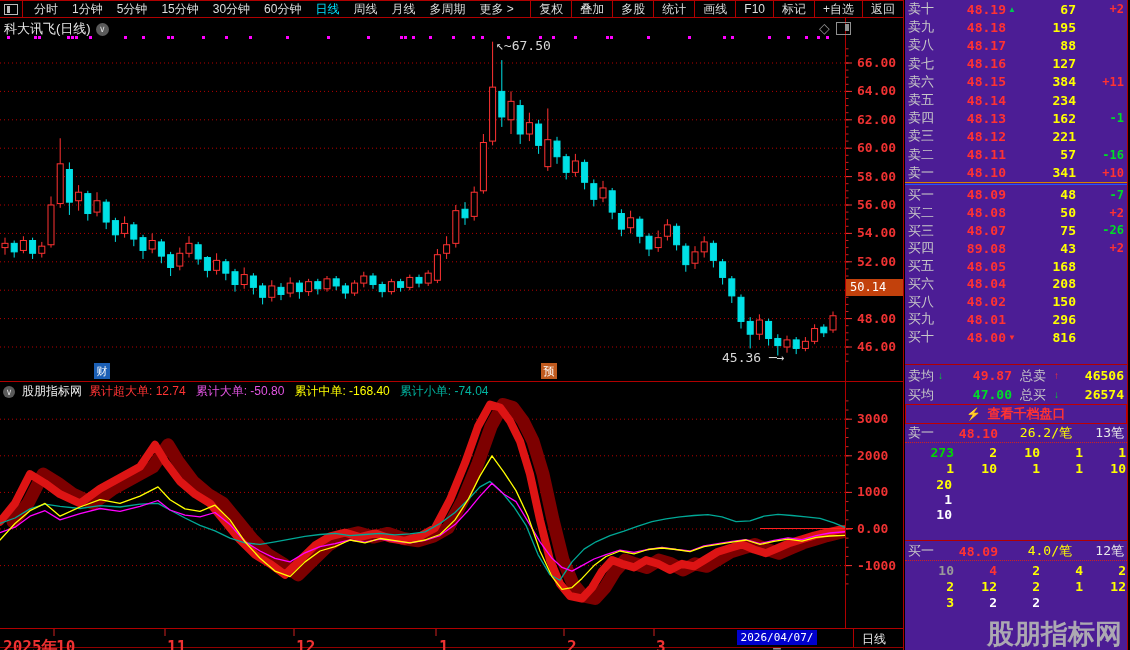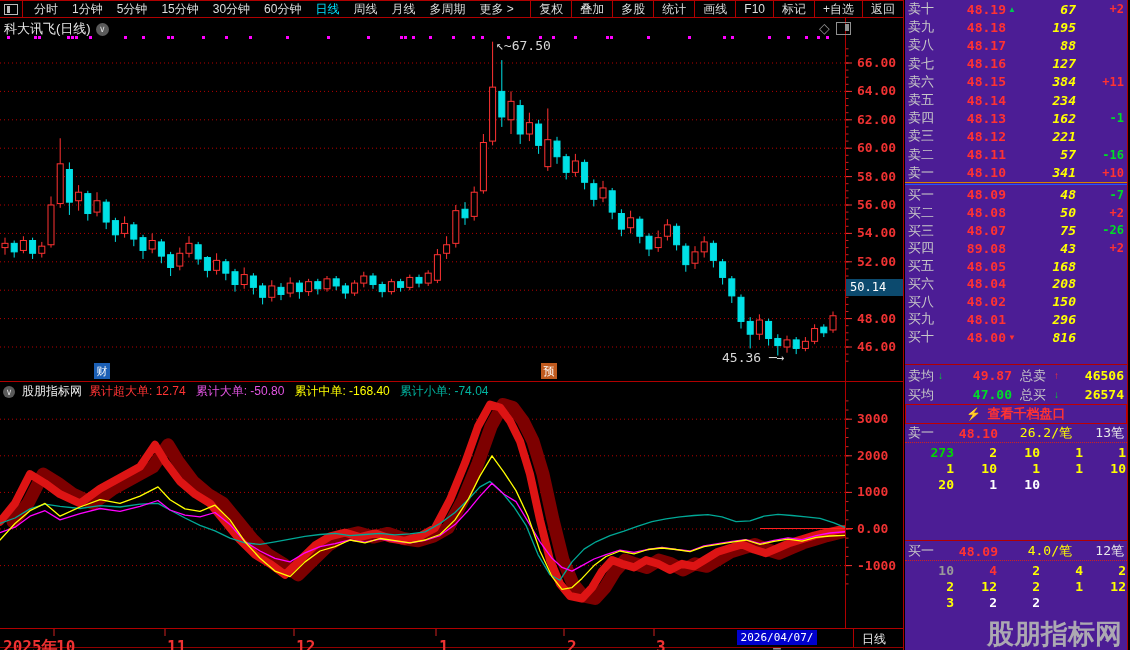--- a/index.html
+++ b/index.html
@@ -17,39 +17,39 @@
   .tools{display:flex;align-items:stretch;}
   .titem{border-left:1px solid #b00000;color:#ddd;font-size:12px;padding:0 8px;display:flex;align-items:center;white-space:nowrap;}
   
   svg{position:absolute;left:0;top:0;z-index:1;}
   .chart-title{position:absolute;left:4px;top:20px;z-index:2;color:#e8e8e8;font-size:13px;display:flex;align-items:center;gap:5px;}
   .chev-circle{width:13px;height:13px;border-radius:50%;background:#5a5a5a;color:#ddd;font-size:9px;line-height:13px;text-align:center;display:inline-block;}
   .corner-icons{position:absolute;left:819px;top:20px;z-index:2;display:flex;gap:6px;align-items:center;color:#909090;font-size:14px;}
   .panel-icon{width:13px;height:11px;border:1px solid #909090;position:relative;}
   .panel-icon::after{content:"";position:absolute;right:1px;top:1px;width:4px;height:7px;background:#909090;}
   .anno{position:absolute;z-index:2;color:#d8d8d8;font-size:13px;font-family:"DejaVu Sans Mono",monospace;white-space:nowrap;}
-  .price-tag{position:absolute;left:846px;top:279px;width:57px;height:17px;z-index:2;background:#0c4a6e;color:#fff;
+  .price-tag{position:absolute;left:846px;top:279px;width:57px;height:17px;z-index:2;background:#c2410c;color:#fff;
              font-size:12px;font-family:"DejaVu Sans Mono",monospace;line-height:17px;padding-left:4px;box-sizing:border-box;}
   .evt-marker{position:absolute;top:363px;width:16px;height:16px;z-index:2;color:#fff;font-size:11px;line-height:16px;text-align:center;}
   .ind-header{position:absolute;left:3px;top:383px;z-index:2;display:flex;align-items:center;gap:7px;font-size:12px;white-space:nowrap;}
   .ind-name{color:#eee;}
   
   .datebar{position:absolute;left:0;top:629px;width:903px;height:18px;z-index:2;}
   .month-label{position:absolute;top:8px;color:#ee3232;font-size:16px;font-weight:bold;font-family:"DejaVu Sans Mono",monospace;text-align:right;}
   .date-box{position:absolute;left:737px;top:1px;width:80px;height:15px;background:#0000cc;color:#fff;font-size:11px;
             text-align:center;line-height:15px;font-family:"DejaVu Sans Mono",monospace;}
   .db-period{position:absolute;left:862px;top:2px;color:#e8e8e8;font-size:12px;}
   
   .orderbook{position:absolute;left:905px;top:0;width:222px;height:650px;background:#4c1d95;z-index:2;}
   .ob-row{display:flex;align-items:center;height:18.2px;padding:0 3px;font-size:13px;}
   .ob-row.buy{height:17.8px;}
   .ob-lab{width:34px;color:#c8c8c8;}
   .ob-price{width:64px;text-align:right;color:#ff3232;font-family:"DejaVu Sans Mono",monospace;font-weight:bold;}
   .ob-mark{width:12px;text-align:center;font-size:8px;}
-  .ob-vol{width:58px;text-align:right;color:#ffff00;font-family:"DejaVu Sans Mono",monospace;font-weight:bold;font-style:italic;}
+  .ob-vol{width:58px;text-align:right;color:#ffff00;font-family:"DejaVu Sans Mono",monospace;font-weight:bold;}
   .ob-chg{flex:1;text-align:right;font-family:"DejaVu Sans Mono",monospace;font-weight:bold;font-size:12px;}
   .pos{color:#ff3232;}.neg{color:#00dc28;}
   .ob-hline{position:absolute;left:0;width:222px;height:0;border-top:1px solid #b00000;}
   .ob-orange{position:absolute;left:0;top:182px;width:222px;border-top:1px solid #d88000;}
   .ob-blue{position:absolute;left:0;top:184px;width:222px;border-top:1px solid #2255ff;}
   .sum-row{display:flex;align-items:center;height:19px;padding:0 3px;font-size:13px;position:absolute;width:216px;}
   .sum-lab{width:30px;color:#c8c8c8;}
   .sum-ico{width:12px;font-size:10px;font-weight:bold;}
   .sum-val{width:62px;text-align:right;font-family:"DejaVu Sans Mono",monospace;font-weight:bold;}
   .sum-lab2{width:34px;margin-left:8px;color:#c8c8c8;}
@@ -676,21 +676,21 @@
           <span class="q-cell" style="color: rgb(255, 255, 0);">1</span>
           <span class="q-cell" style="color: rgb(255, 255, 0);">1</span>
         </div>
         <div class="q-row" style="top: 461px;">
           <span class="q-cell" style="color: rgb(255, 255, 0);">1</span>
           <span class="q-cell" style="color: rgb(255, 255, 0);">10</span>
           <span class="q-cell" style="color: rgb(255, 255, 0);">1</span>
           <span class="q-cell" style="color: rgb(255, 255, 0);">1</span>
           <span class="q-cell" style="color: rgb(255, 255, 0);">10</span>
         </div>
-        <div class="q-row" style="top: 477px;">
+        <div class="q-row" style="top: 477px; flex-direction: column;">
           <span class="q-cell" style="color: rgb(255, 255, 0);">20</span>
           <span class="q-cell" style="color: rgb(255, 255, 255);">1</span>
           <span class="q-cell" style="color: rgb(255, 255, 255);">10</span>
           <span class="q-cell"></span>
           <span class="q-cell"></span>
         </div>
         <div class="det-row" style="top: 542px;">
           <span class="det-lab">买一</span>
           <span class="det-price">48.09</span>
           <span class="det-per">4.0/笔</span>

